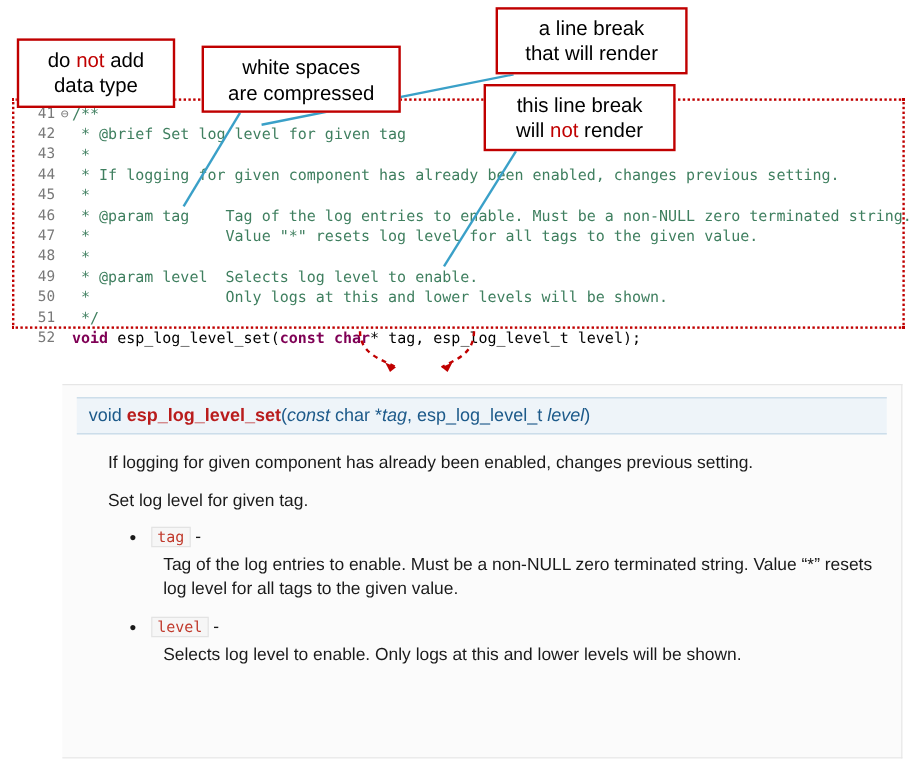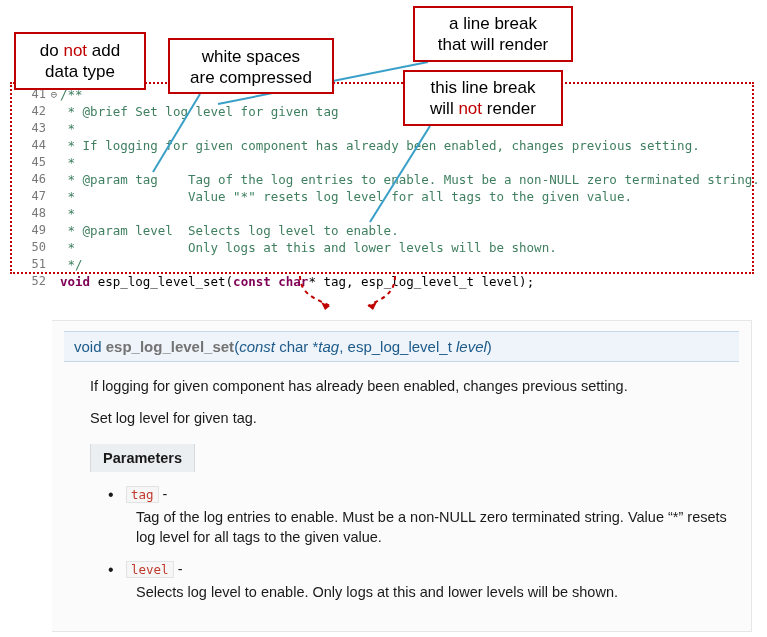--- a/index.html
+++ b/index.html
@@ -145,21 +145,21 @@
     margin: 10px 12px 0 12px;
     background: #eef4f9;
     border-top: 1px solid #c4d7e6;
     border-bottom: 1px solid #c4d7e6;
     padding: 6px 10px;
     font-size: 15px;
     color: #1d5a8a;
   }
   #doc-sig .fname {
     font-weight: bold;
-    color: #737373;
+    color: #b91c1c;
   }
   #doc-sig .kw2 {
     font-style: italic;
     color: #1d5a8a;
   }
   #doc-sig .param {
     font-style: italic;
   }
   .doc-para {
     margin: 16px 12px 0 38px;
@@ -271,21 +271,20 @@
 
   <div id="doc-sig">
     <span>void</span>
     <span class="fname">esp_log_level_set</span><span>(</span><span class="kw2">const</span>
     <span>char *</span><span class="param">tag</span><span>, </span><span>esp_log_level_t </span><span class="param">level</span><span>)</span>
   </div>
 
   <div class="doc-para">If logging for given component has already been enabled, changes previous setting.</div>
   <div class="doc-para">Set log level for given tag.</div>
 
-  <div id="params-header">Parameters</div>
 
   <div class="param-item">
     <span class="bullet">•</span>
     <span class="code-chip">tag</span>
     <span>-</span>
   </div>
   <div class="param-desc">Tag of the log entries to enable. Must be a non-NULL zero terminated string. Value “*” resets log level for all tags to the given value.</div>
 
   <div class="param-item">
     <span class="bullet">•</span>

